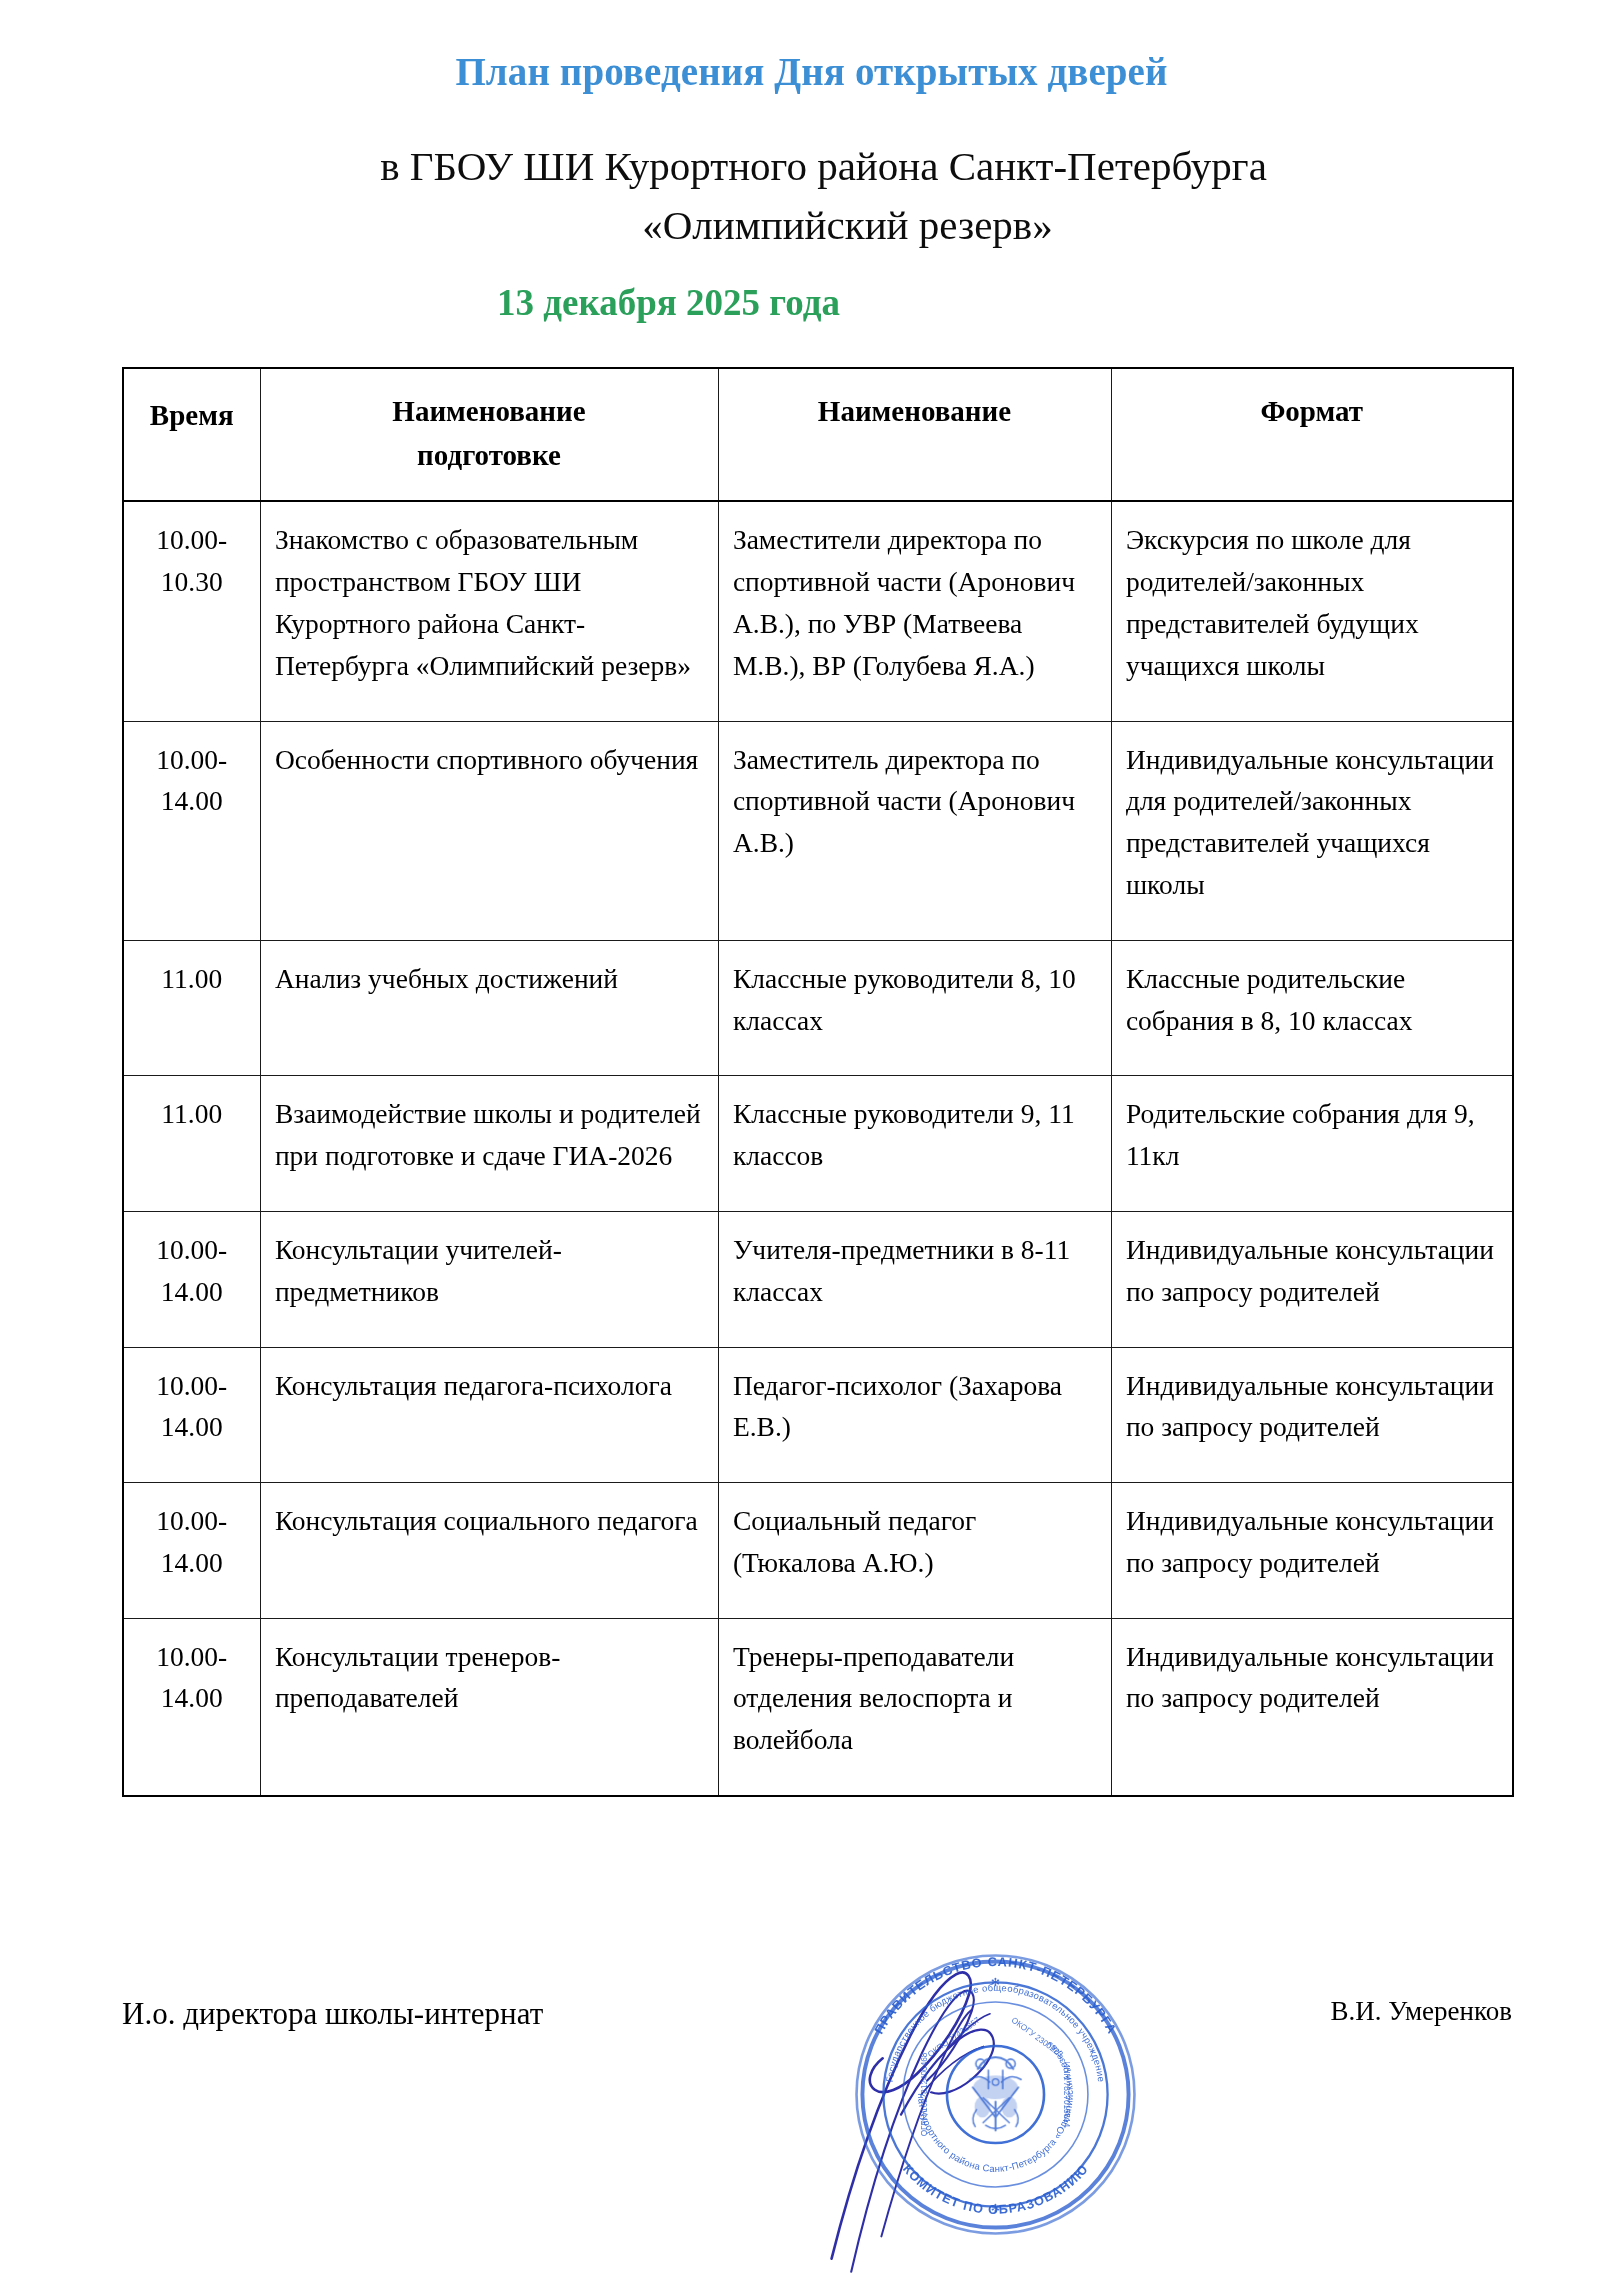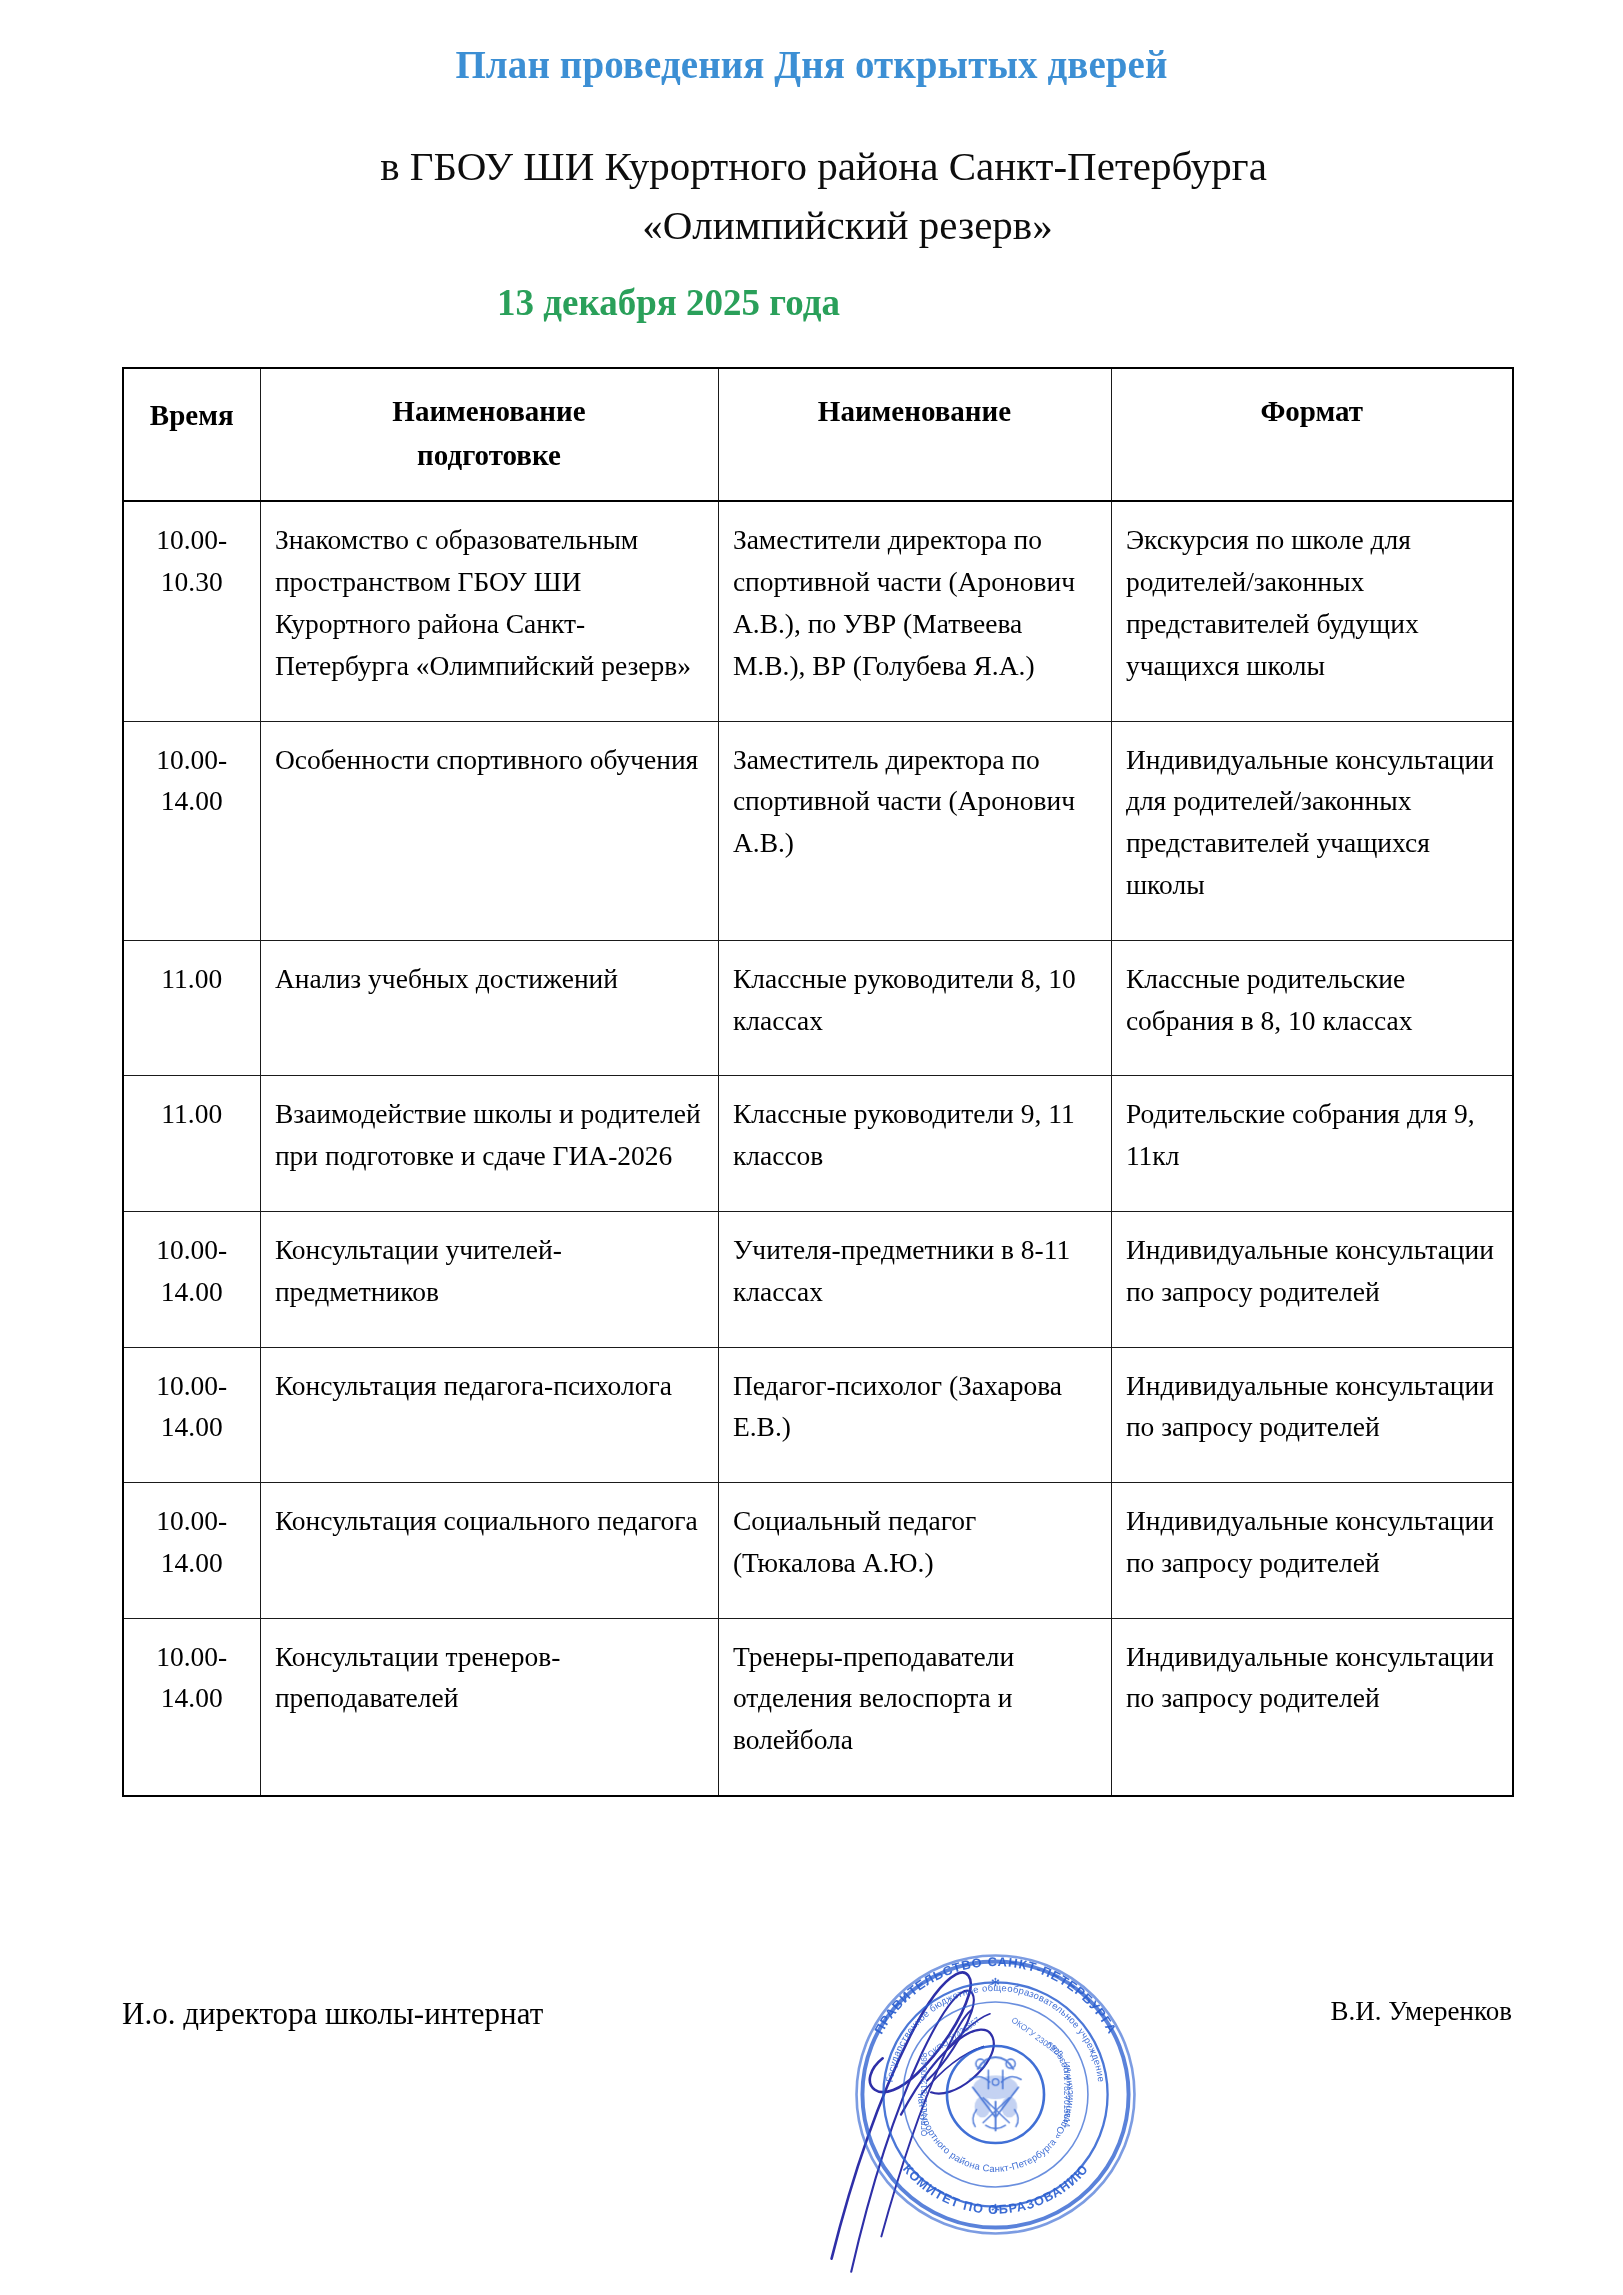--- a/index.html
+++ b/index.html
@@ -21,21 +21,21 @@
     inset: 0;
     width: 1623px;
     height: 2295px;
     background: #ffffff;
   }
 
   
   .doc-title {
     position: absolute;
     left: 0;
-    top: 44px;
+    top: 51px;
     width: 1623px;
     text-align: center;
     font-size: 39px;
     font-weight: bold;
     color: #3c8fd4;
     letter-spacing: 0.1px;
     line-height: 1.1;
   }
   .doc-subtitle {
     position: absolute;

